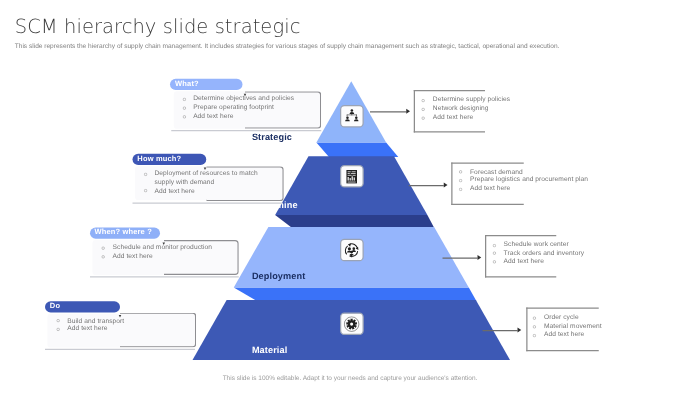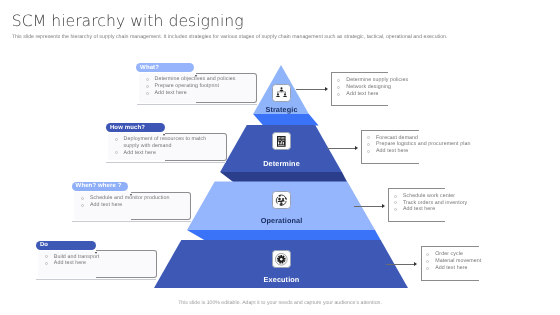--- a/index.html
+++ b/index.html
@@ -4,21 +4,21 @@
 <style>
   html,body{margin:0;padding:0;}
   *{-webkit-font-smoothing:antialiased;}
   body{width:560px;height:315px;background:#ffffff;overflow:hidden;
        font-family:"Liberation Sans",sans-serif;-webkit-font-smoothing:antialiased;text-rendering:geometricPrecision;}
   .slide{position:relative;width:560px;height:315px;}
   #title{position:absolute;left:11.8px;top:11.6px;font-size:15.6px;font-weight:200;font-family:"DejaVu Sans",sans-serif;color:#3b3b3b;letter-spacing:0.05px;}
   #subtitle{position:absolute;left:11.8px;top:34.2px;font-size:5.25px;color:#7f7f7f;white-space:nowrap;}
   #footer{position:absolute;left:0;right:0;top:300.4px;text-align:center;font-size:5.2px;color:#9b9b9b;}
   svg#pyr{position:absolute;left:0;top:0;width:560px;height:315px;}
-  .layerlabel{position:absolute;font-size:7.3px;font-weight:bold;color:#ffffff;text-align:center;width:160px;letter-spacing:0.1px;}
+  .layerlabel{position:absolute;font-size:7.3px;font-weight:bold;color:#ffffff;text-align:left;width:160px;letter-spacing:0.1px;}
   .layerlabel.dark{color:#1b2f63;}
   .iconbox{position:absolute;width:18.5px;height:18px;border-radius:3.5px;background:#fcfcfd;
            border:0.5px solid #9aa3b5;display:flex;align-items:center;justify-content:center;box-sizing:border-box;}
 
   
   .lc{position:absolute;}
   .lc-pill{position:absolute;border-radius:5px;display:flex;align-items:center;
            font-size:6.0px;font-weight:bold;color:#fff;padding-left:4.0px;box-sizing:border-box;letter-spacing:0.12px;}
   .lc-panel{position:absolute;background:#fafafc;border-radius:2.5px;box-sizing:border-box;}
   .lc-shadow{position:absolute;height:0.55px;background:#c9cbd2;}
@@ -32,21 +32,21 @@
   .barrow{position:absolute;width:0;height:0;border-left:1.5px solid transparent;border-right:1.5px solid transparent;border-top:2.4px solid #3a3a3a;}
   
   .rc-bracket{position:absolute;box-sizing:border-box;border:0.45px solid #8c8c8c;border-right:none;}
   .rc-line{position:absolute;height:0.45px;background:#6b6b6b;}
   .rc-head{position:absolute;width:0;height:0;border-top:2.1px solid transparent;border-bottom:2.1px solid transparent;border-left:3.4px solid #2e2e2e;}
 </style>
 </head>
 <body>
 
 <div class="slide">
-  <div id="title">SCM hierarchy with designing</div>
+  <div id="title">SCM hierarchy slide strategic</div>
   <div id="subtitle">This slide represents the hierarchy of supply chain management. It includes strategies for various stages of supply chain management such as strategic, tactical, operational and execution.</div>
 
   <svg id="pyr" viewBox="0 0 560 315">
 
     <polygon fill="#3a72f8" points="253.1,114 308.9,114 318.6,125.6 263.2,125.6"></polygon>
     <polygon fill="#8fb4fa" points="281,65 308.9,114 253.1,114"></polygon>
 
     <polygon fill="#2b3e8c" points="220.1,172 341.9,172 347.3,182.2 233.5,182.2"></polygon>
     <polygon fill="#3d59b5" points="246.8,125 315.2,125 341.9,172 220.1,172"></polygon>
 
@@ -109,30 +109,30 @@
         <path d="M12.8 23.2 8.3 20.8 12.4 17.9z"></path>
         <circle cx="8.6" cy="9.6" r="2.35"></circle>
         <path d="M8.6 12.2c-2.25 0-3.6 1.5-3.6 3.2h7.2c0-1.7-1.35-3.2-3.6-3.2z"></path>
         <circle cx="15.3" cy="9.4" r="2.0"></circle>
         <path d="M15.3 11.6c-1.95 0-3.1 1.3-3.1 2.8h6.2c0-1.5-1.15-2.8-3.1-2.8z"></path>
         <circle cx="12.0" cy="14.6" r="2.15"></circle>
         <path d="M12.0 17c-2.1 0-3.3 1.4-3.3 3h6.6c0-1.6-1.2-3-3.3-3z"></path>
       </g>
     </svg>
   </div>
-  <div class="layerlabel dark" style="left:201.5px;top:216.4px;">Operational</div>
+  <div class="layerlabel dark" style="left:201.5px;top:216.4px;">Deployment</div>
 
   <div class="iconbox" style="left:272.3px;top:250.3px;">
     <svg viewBox="0 0 24 24" width="12.6" height="12.6">
       <circle cx="12" cy="12" r="11.1" fill="none" stroke="#1f1f1f" stroke-width="0.75"></circle>
       <path d="M10.66 5.95 L10.02 3.84 L13.98 3.84 L13.34 5.95 L14.86 6.50 L15.73 4.48 L18.76 7.02 L16.92 8.23 L17.73 9.63 L19.70 8.64 L20.38 12.53 L18.19 12.27 L17.91 13.86 L20.06 14.37 L18.08 17.79 L16.57 16.19 L15.33 17.23 L16.65 19.00 L12.94 20.35 L12.81 18.15 L11.19 18.15 L11.06 20.35 L7.35 19.00 L8.67 17.23 L7.43 16.19 L5.92 17.79 L3.94 14.37 L6.09 13.86 L5.81 12.27 L3.62 12.53 L4.30 8.64 L6.27 9.63 L7.08 8.23 L5.24 7.02 L8.27 4.48 L9.14 6.50 Z" fill="#1f1f1f"></path>
       <circle cx="12" cy="12" r="2.35" fill="#ffffff"></circle>
     </svg>
   </div>
-  <div class="layerlabel" style="left:201.5px;top:275.4px;">Execution</div>
+  <div class="layerlabel" style="left:201.5px;top:275.4px;">Material</div>
 
   <div class="lc">
     <div class="lc-panel" style="left:139.0px;top:73.3px;width:117.5px;height:29.8px;"></div>
     <div class="lc-shadow" style="left:137.0px;top:104.3px;width:119.5px;"></div>
     <div class="lc-outline" style="left:196.2px;top:73.1px;width:61.3px;height:30.2px;"></div>
     <div class="barrow" style="left:194.6px;top:74.7px;"></div>
     <div class="lc-pill" style="left: 136.1px; top: 63.2px; width: 57.6px; height: 9.3px; background: rgb(149, 180, 252);">
         <span>What?</span>
       </div>
     <div class="bullets" style="left:145.5px;top:76.3px;">

